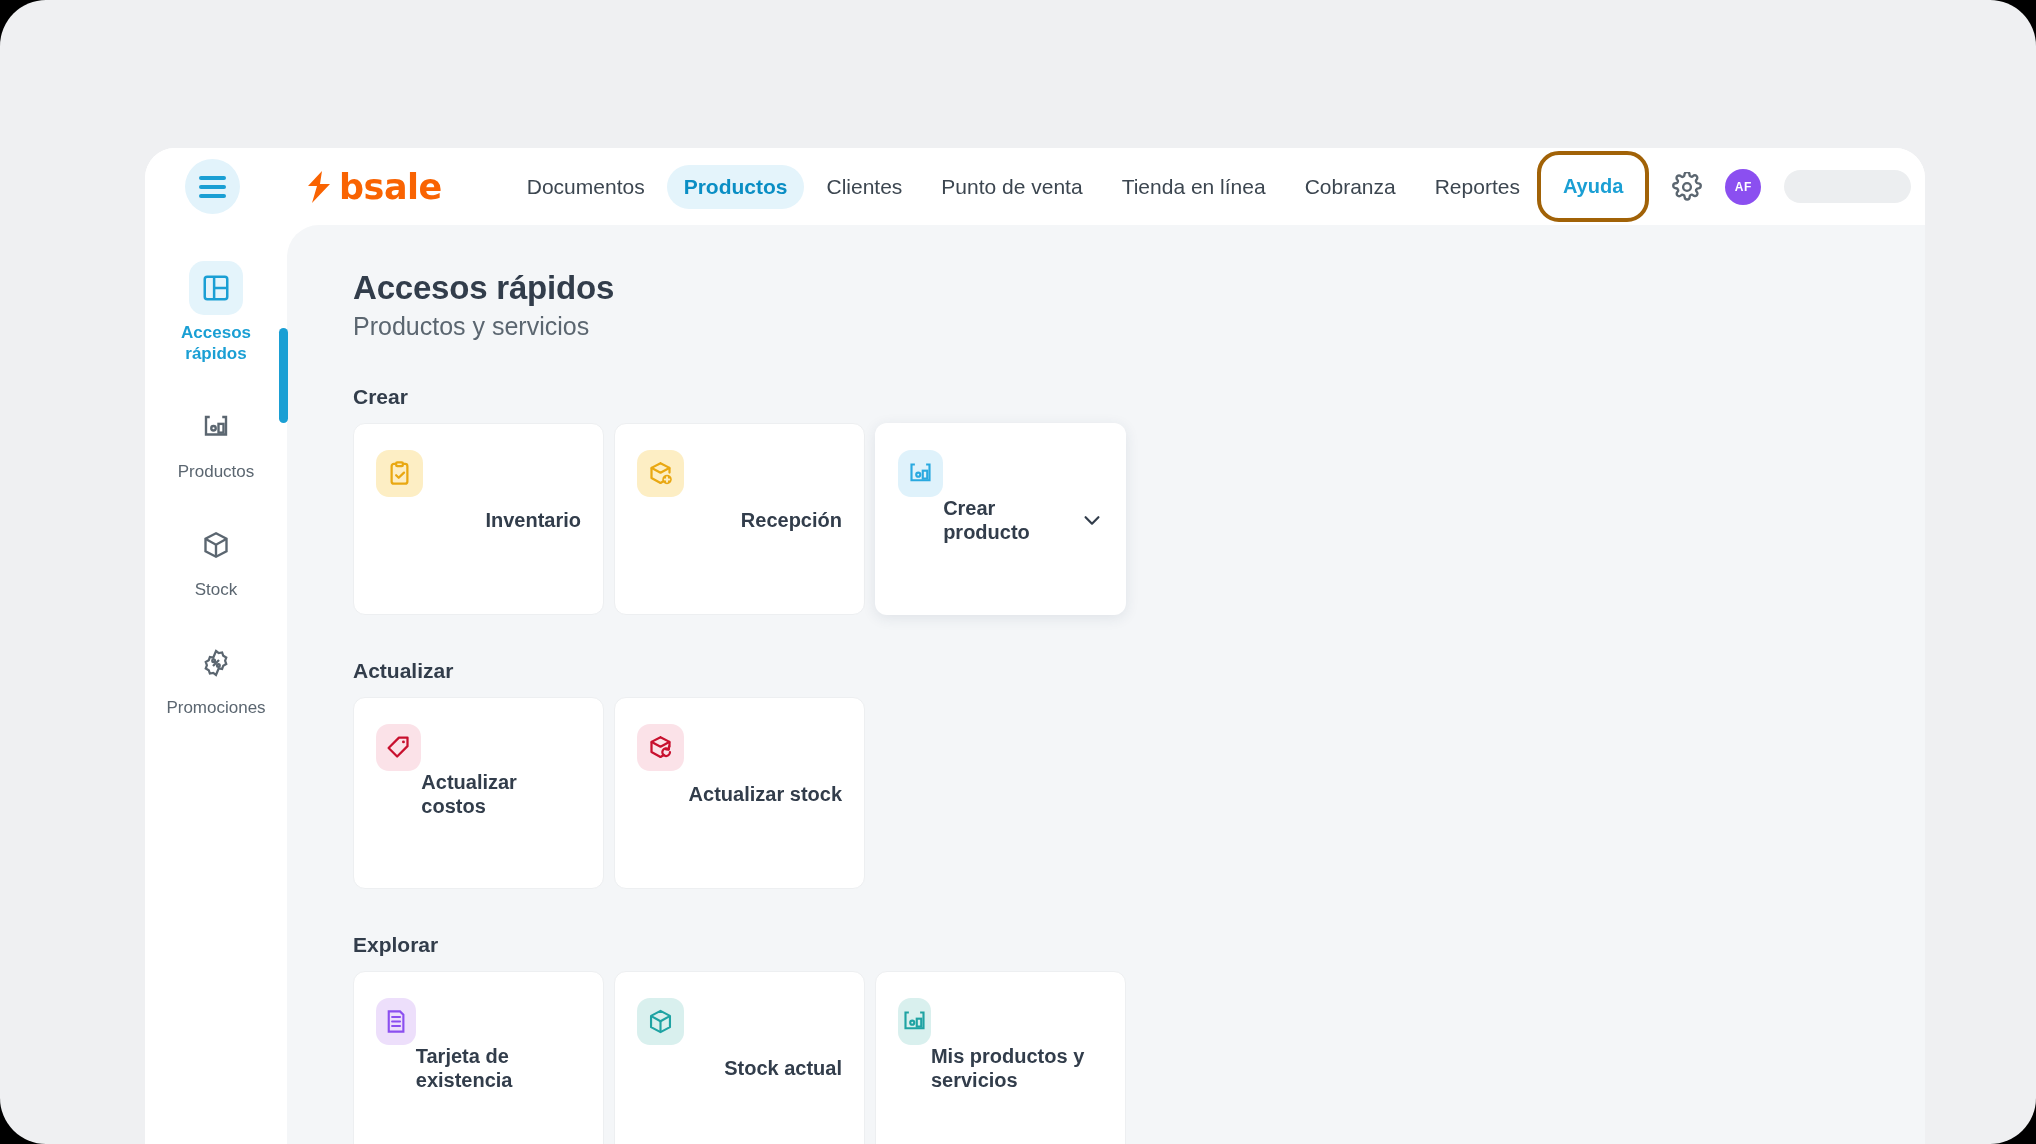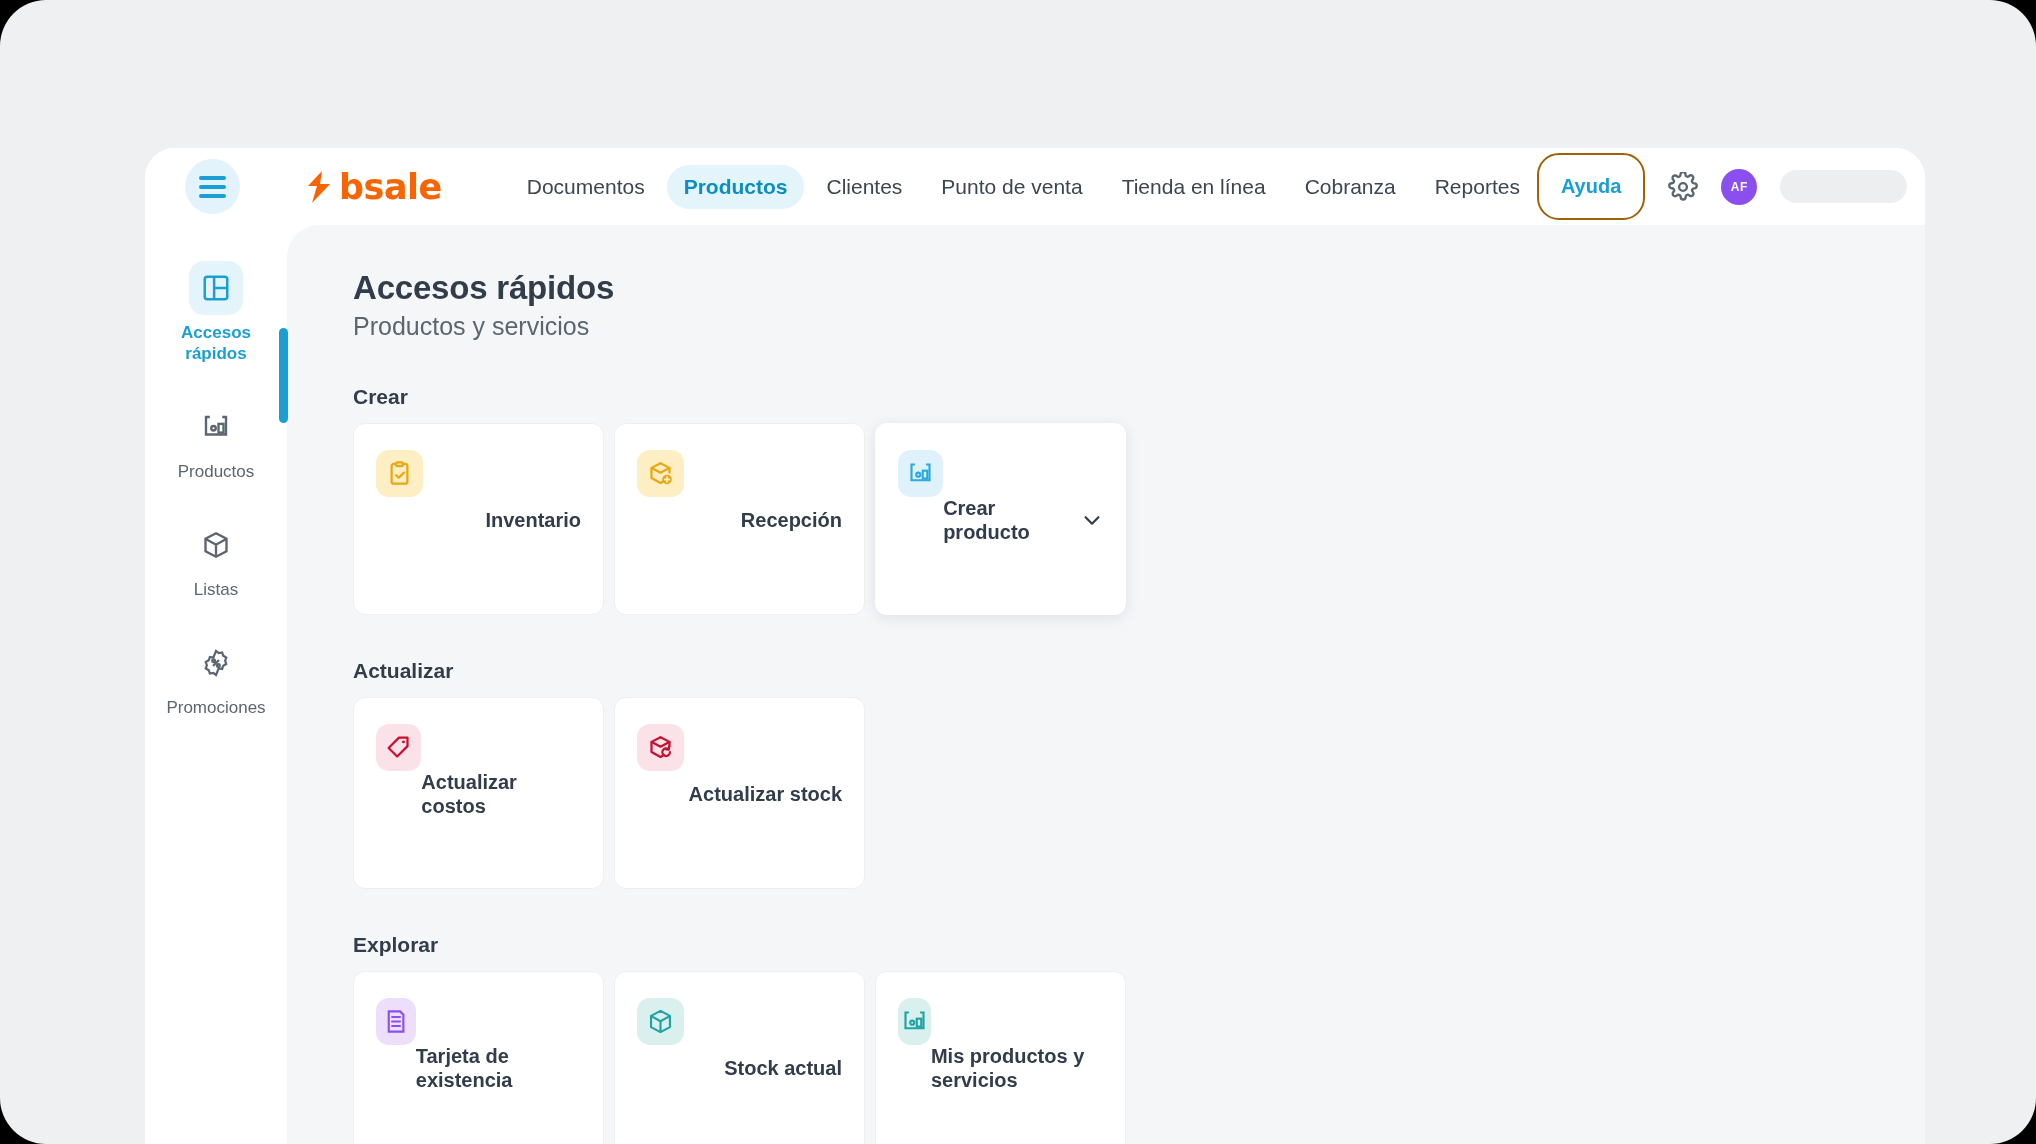--- a/index.html
+++ b/index.html
@@ -67,21 +67,21 @@
   }
   .nav-item.active {
     color: #0a8ec4; font-weight: 700;
     background: #e4f4fb;
   }
   .header-right {
     margin-left: auto; display: flex;
     align-items: center; gap: 23px; margin-right: 42px;
   }
   .help-btn {
-    border: 2px solid #a16207; color: #1a9fd4;
+    border: 4px solid #a16207; color: #1a9fd4;
     font-size: 20px; font-weight: 700;
     padding: 20px 22px; border-radius: 22px;
     background: #fff; cursor: pointer; white-space: nowrap;
   }
   .gear-icon { width: 30px; height: 30px; cursor: pointer; }
   .avatar {
     width: 36px; height: 36px; border-radius: 50%;
     background: #8b4ff0;
     color: #fff; font-size: 12px; font-weight: 700;
     display: flex; align-items: center; justify-content: center;
@@ -244,21 +244,21 @@
 
 
       <div class="side-item">
         <div class="side-icon-wrap">
           <svg width="30" height="30" viewBox="0 0 24 24" fill="none" stroke="#5b6670" stroke-width="1.9">
             <path d="M12 2.6 20.4 7v10L12 21.4 3.6 17V7z"></path>
             <path d="M3.8 7.2 12 11.8l8.2-4.6"></path>
             <line x1="12" y1="11.8" x2="12" y2="21.2"></line>
           </svg>
         </div>
-        <div class="side-label">Listas</div>
+        <div class="side-label">Stock</div>
       </div>
 
       <div class="side-item">
         <div class="side-icon-wrap">
           <svg width="30" height="30" viewBox="0 0 24 24" fill="none" stroke="#5b6670" stroke-width="1.8">
             <path d="M12 2.4l2.2 1.7 2.7-.5.9 2.6 2.4 1.4-.9 2.6.9 2.6-2.4 1.4-.9 2.6-2.7-.5L12 21.6l-2.2-1.7-2.7.5-.9-2.6-2.4-1.4.9-2.6-.9-2.6 2.4-1.4.9-2.6 2.7.5z"></path>
             <circle cx="10.1" cy="10.1" r="1.1"></circle>
             <circle cx="13.9" cy="13.9" r="1.1"></circle>
             <line x1="14.4" y1="9.6" x2="9.6" y2="14.4"></line>
           </svg>

